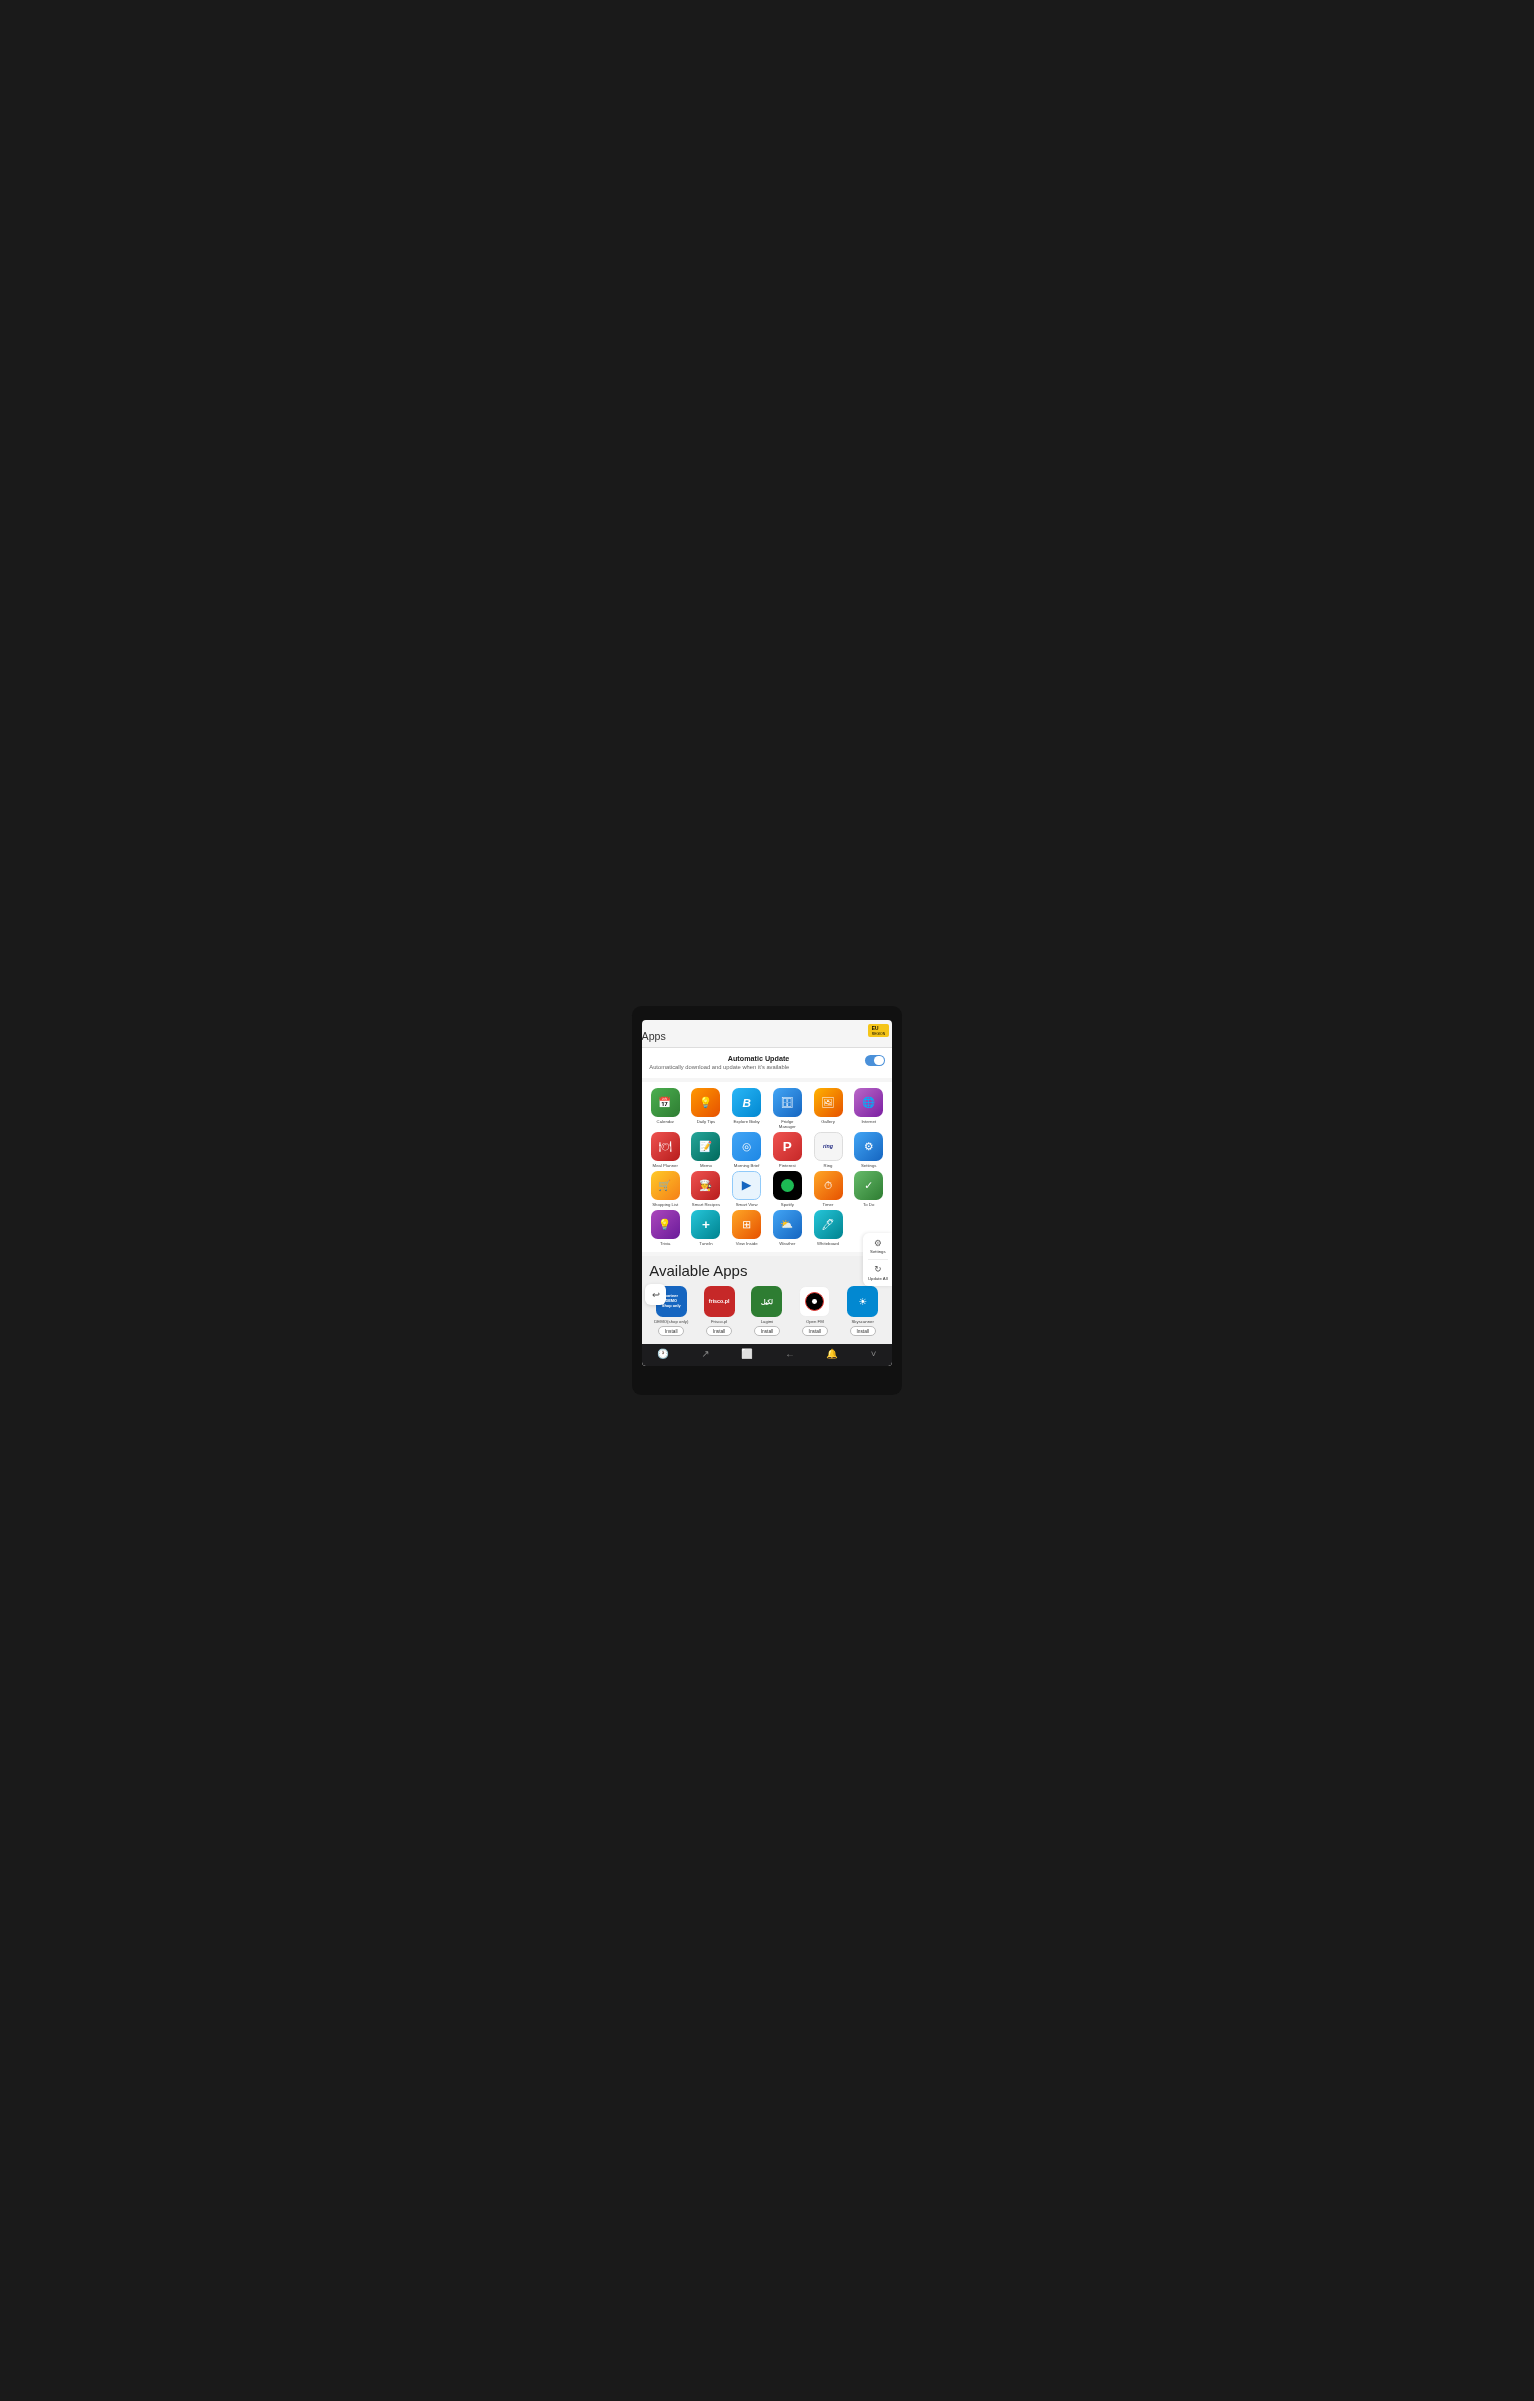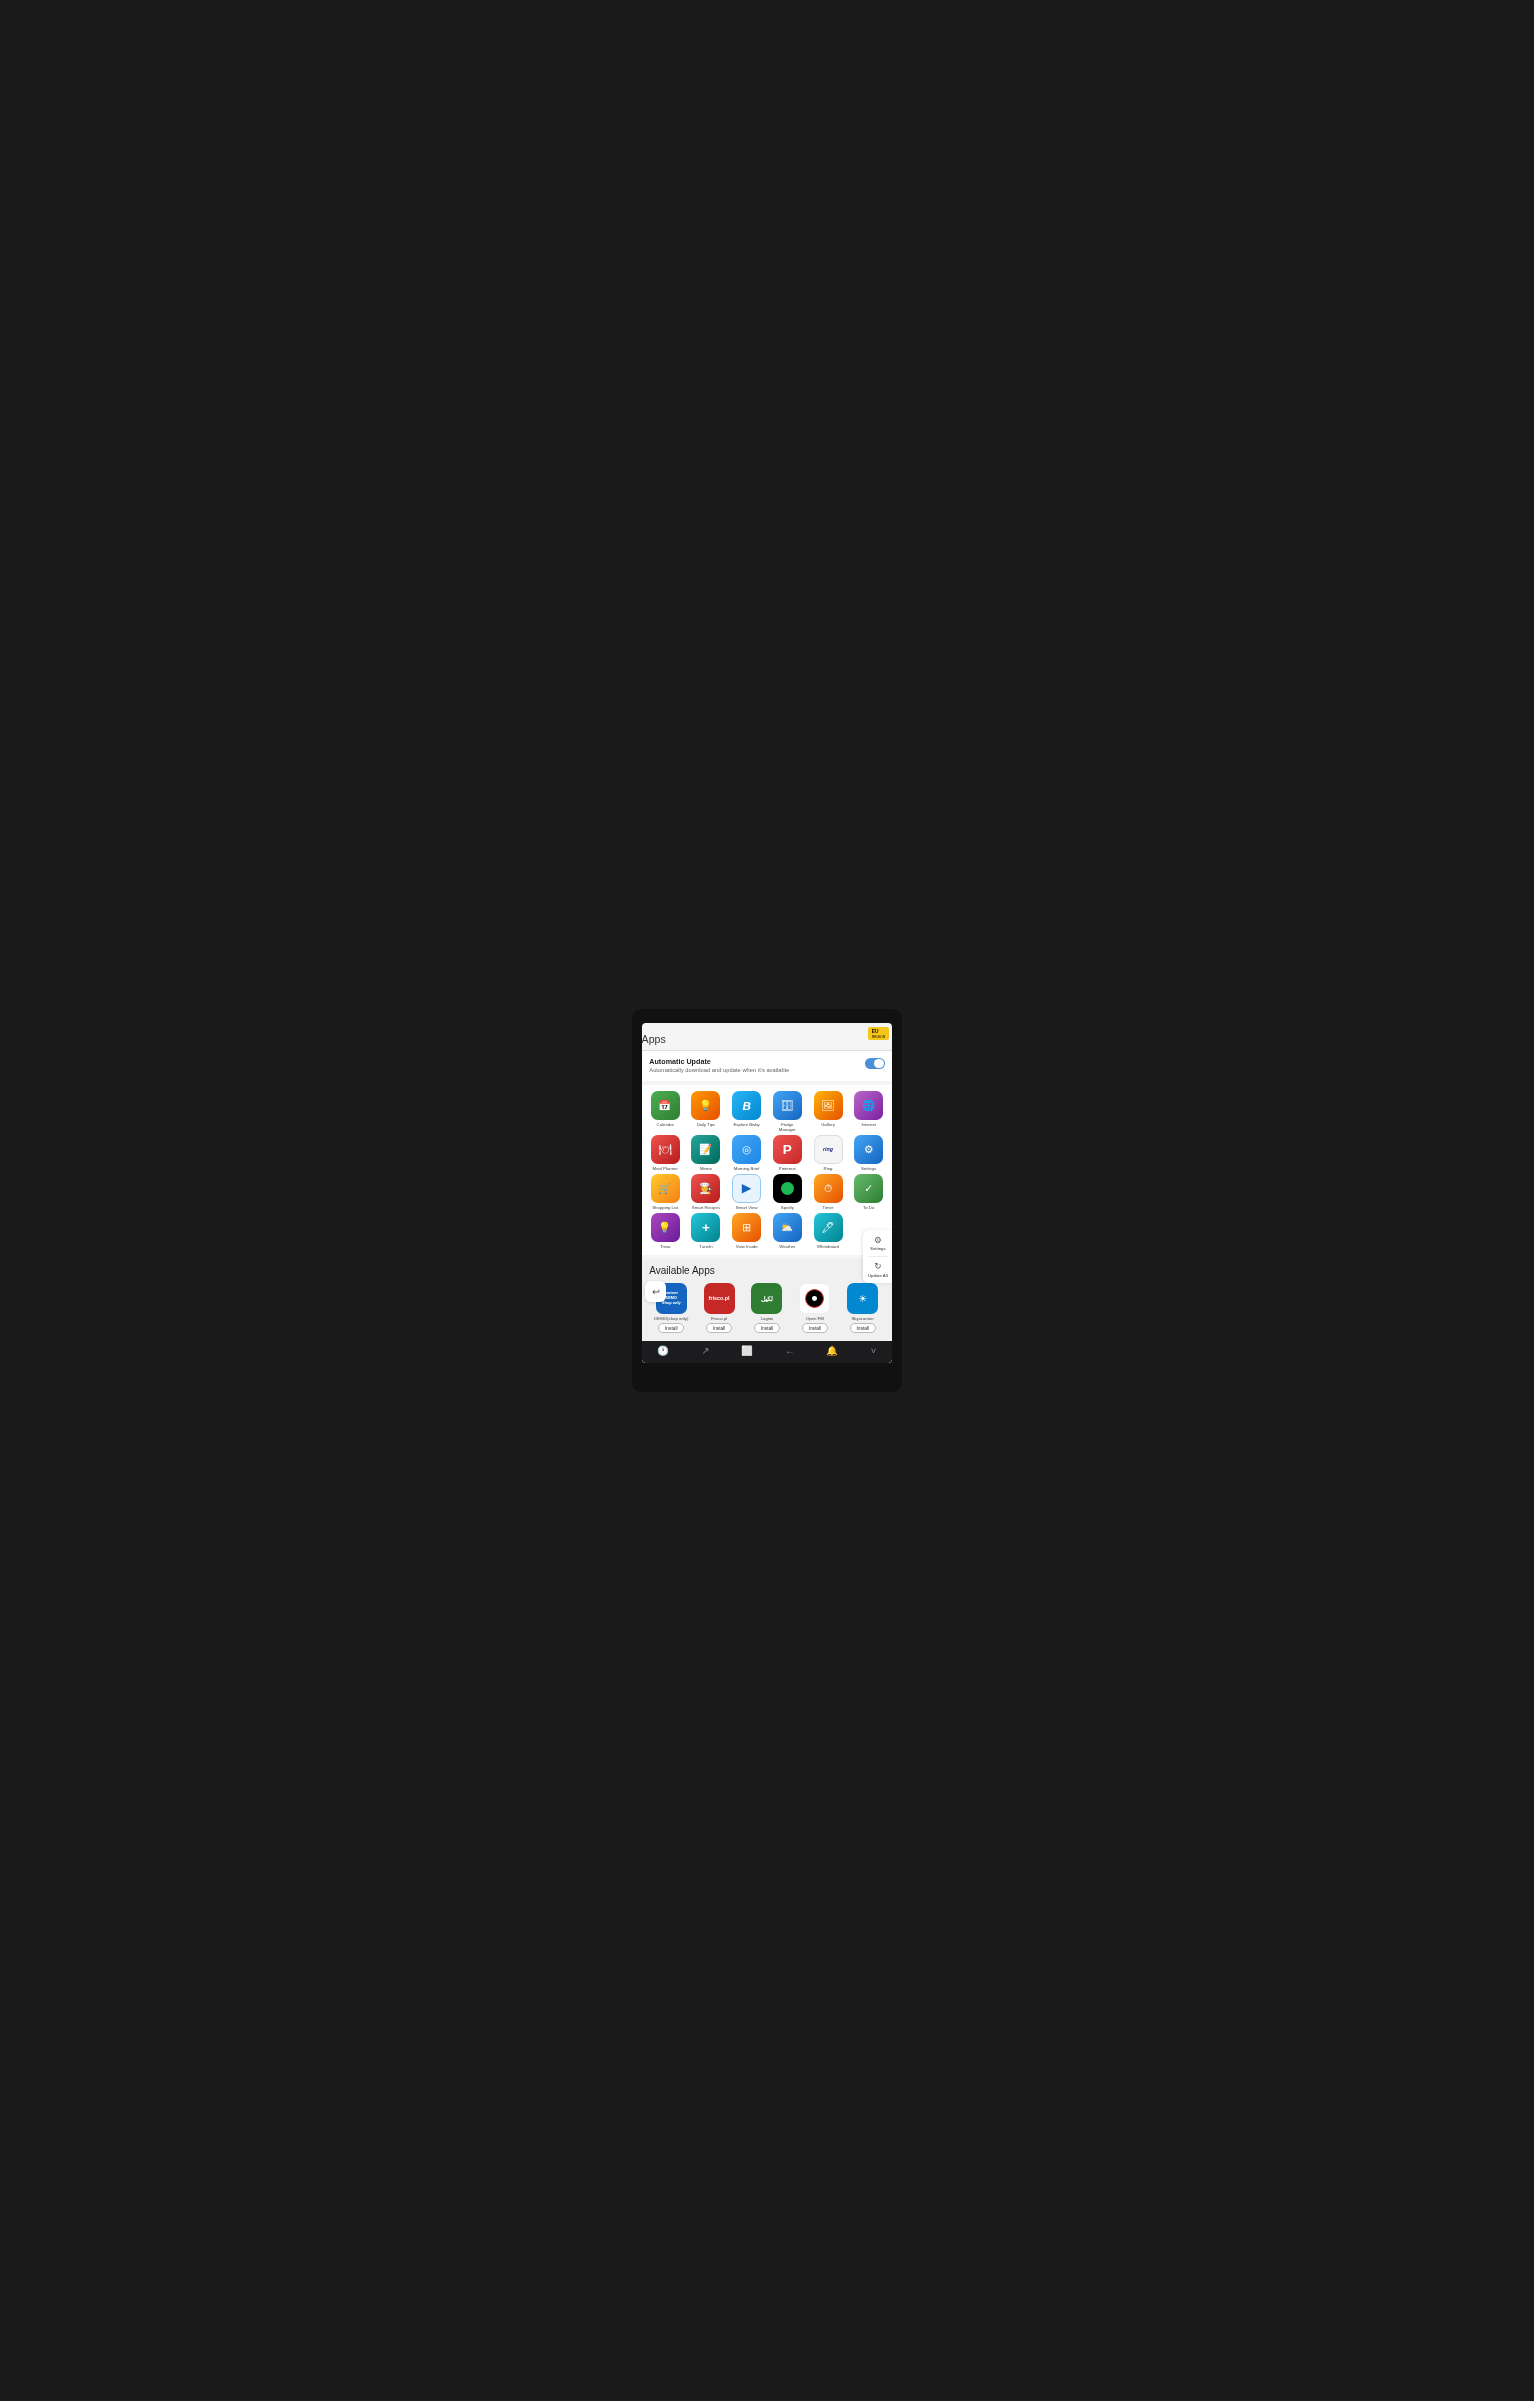--- a/index.html
+++ b/index.html
@@ -42,20 +42,21 @@
       color: #333;
       padding: 9.6px 0 4.8px 0;
       border-bottom: 0.5px solid #ddd;
     }
     .section {
       background: #fff;
       margin-bottom: 3.9px;
     }
     .auto-update-section {
       padding: 5.8px 7.7px 7.7px 7.7px;
+      text-align: right;
     }
     .auto-update-header {
       display: flex;
       align-items: flex-start;
       justify-content: space-between;
     }
     .auto-update-text h3 {
       font-size: 7.2px;
       font-weight: 600;
       color: #222;
@@ -146,21 +147,21 @@
       font-size: 10.6px;
       color: #fff;
       line-height: 1;
     }
 
     .available-section {
       background: #f0f0f0;
       padding: 6.7px 7.7px 7.7px 7.7px;
     }
     .available-title {
-      font-size: 10px;
+      font-size: 15px;
       font-weight: 400;
       color: #222;
       margin-bottom: 6.7px;
     }
     .available-grid {
       display: grid;
       grid-template-columns: repeat(5, 1fr);
       gap: 3.9px;
     }
     .available-app {

